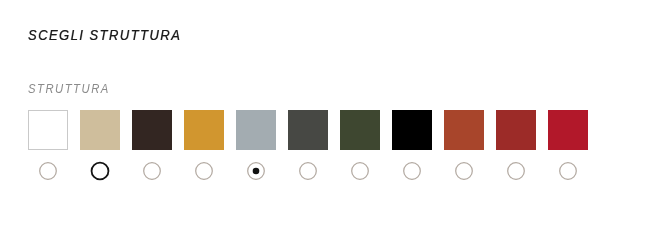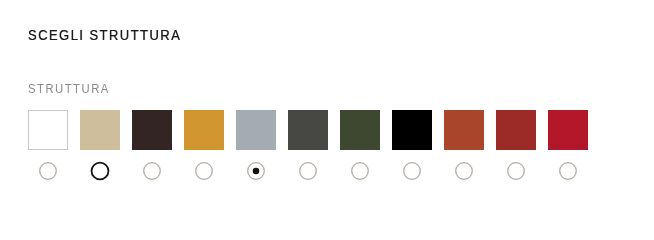--- a/index.html
+++ b/index.html
@@ -11,20 +11,21 @@
     overflow: hidden;
   }
   body {
     font-family: "Liberation Sans", sans-serif;
   }
   .panel {
     position: relative;
     width: 654px;
     height: 220px;
     background: #ffffff;
+    font-style: italic;
   }
 
   .section-title {
     position: absolute;
     left: 28px;
     top: 28px;
     font-size: 14px;
     font-weight: 400;
     letter-spacing: 1.55px;
     color: #1a1a1a;

